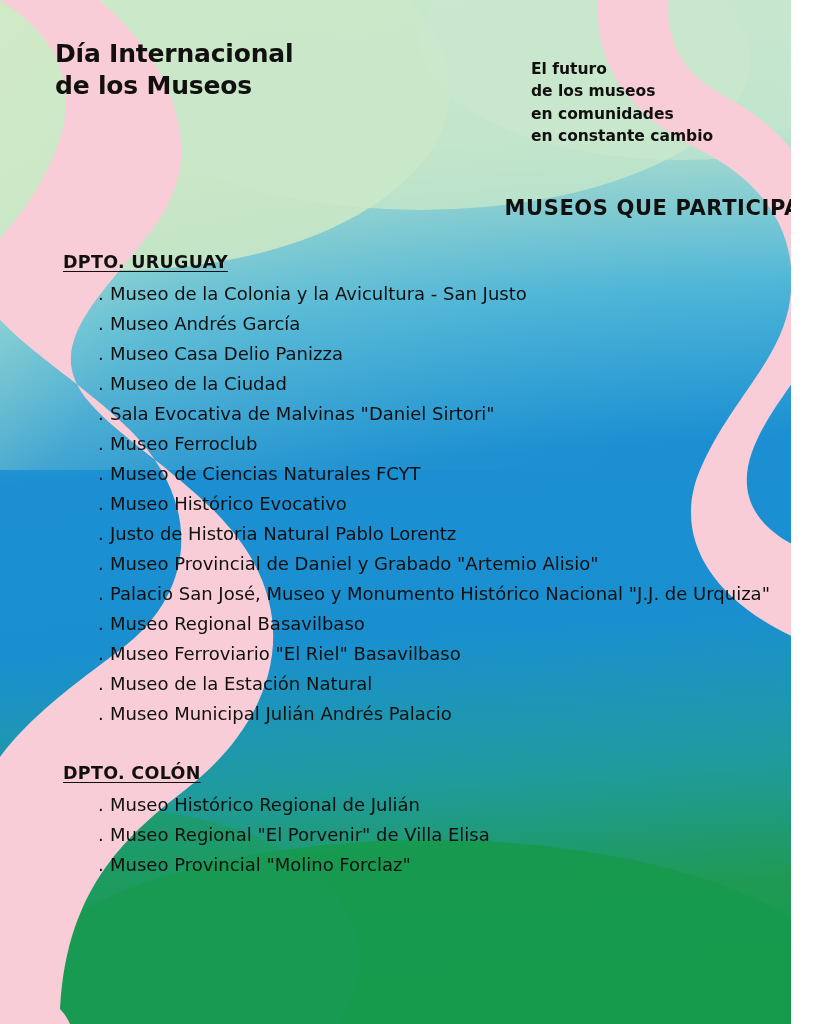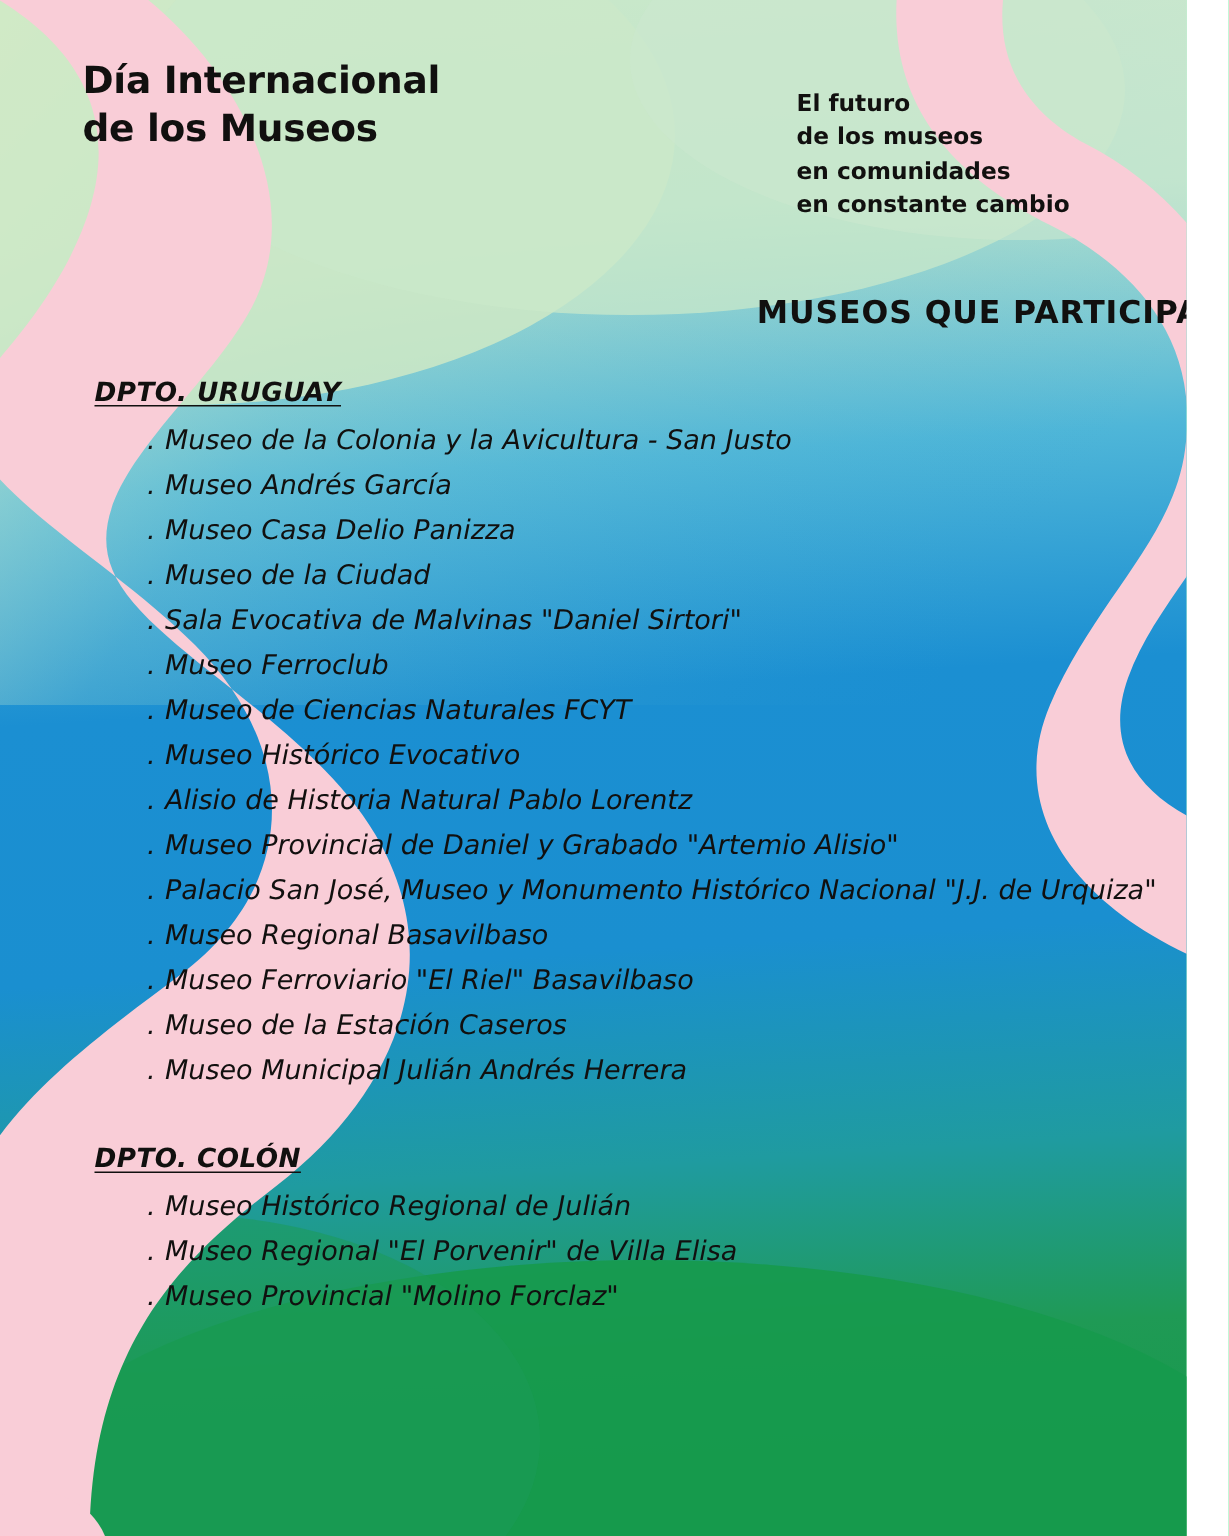--- a/index.html
+++ b/index.html
@@ -65,21 +65,20 @@
     font-weight: bold;
     font-size: 21px;
     letter-spacing: 0.6px;
     color: #11100f;
   }
   .groups {
     position: absolute;
     left: 0;
     top: 252px;
     width: 819px;
-    font-style: italic;
   }
   .group {
     margin-bottom: 34px;
   }
   .group-title {
     margin-left: 63px;
     font-family: "DejaVu Sans", sans-serif;
     font-weight: bold;
     font-size: 17.5px;
     letter-spacing: 0.3px;
@@ -177,27 +176,27 @@
           <div class="group-title">DPTO. URUGUAY</div>
           <ul class="group-list">
             <li><span class="dot">.</span><span>Museo de la Colonia y la Avicultura - San Justo</span></li>
             <li><span class="dot">.</span><span>Museo Andrés García</span></li>
             <li><span class="dot">.</span><span>Museo Casa Delio Panizza</span></li>
             <li><span class="dot">.</span><span>Museo de la Ciudad</span></li>
             <li><span class="dot">.</span><span>Sala Evocativa de Malvinas "Daniel Sirtori"</span></li>
             <li><span class="dot">.</span><span>Museo Ferroclub</span></li>
             <li><span class="dot">.</span><span>Museo de Ciencias Naturales FCYT</span></li>
             <li><span class="dot">.</span><span>Museo Histórico Evocativo</span></li>
-            <li><span class="dot">.</span><span>Alisio de Historia Natural Pablo Lorentz</span></li>
+            <li><span class="dot">.</span><span>Justo de Historia Natural Pablo Lorentz</span></li>
             <li><span class="dot">.</span><span>Museo Provincial de Daniel y Grabado "Artemio Alisio"</span></li>
             <li><span class="dot">.</span><span>Palacio San José, Museo y Monumento Histórico Nacional "J.J. de Urquiza"</span></li>
             <li><span class="dot">.</span><span>Museo Regional Basavilbaso</span></li>
             <li><span class="dot">.</span><span>Museo Ferroviario "El Riel" Basavilbaso</span></li>
-            <li><span class="dot">.</span><span>Museo de la Estación Caseros</span></li>
-            <li><span class="dot">.</span><span>Museo Municipal Julián Andrés Herrera</span></li>
+            <li><span class="dot">.</span><span>Museo de la Estación Natural</span></li>
+            <li><span class="dot">.</span><span>Museo Municipal Julián Andrés Palacio</span></li>
           </ul>
         </div>
         <div class="group">
           <div class="group-title">DPTO. COLÓN</div>
           <ul class="group-list">
             <li><span class="dot">.</span><span>Museo Histórico Regional de Julián</span></li>
             <li><span class="dot">.</span><span>Museo Regional "El Porvenir" de Villa Elisa</span></li>
             <li><span class="dot">.</span><span>Museo Provincial "Molino Forclaz"</span></li>
           </ul>
         </div>

